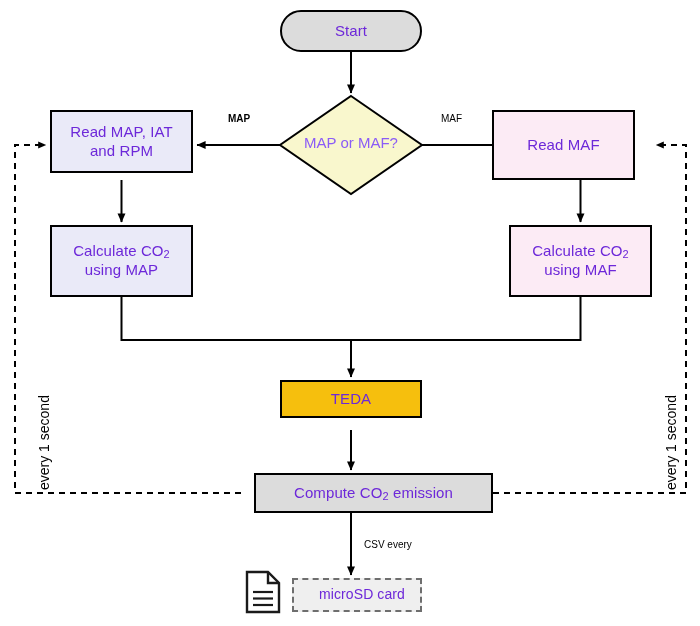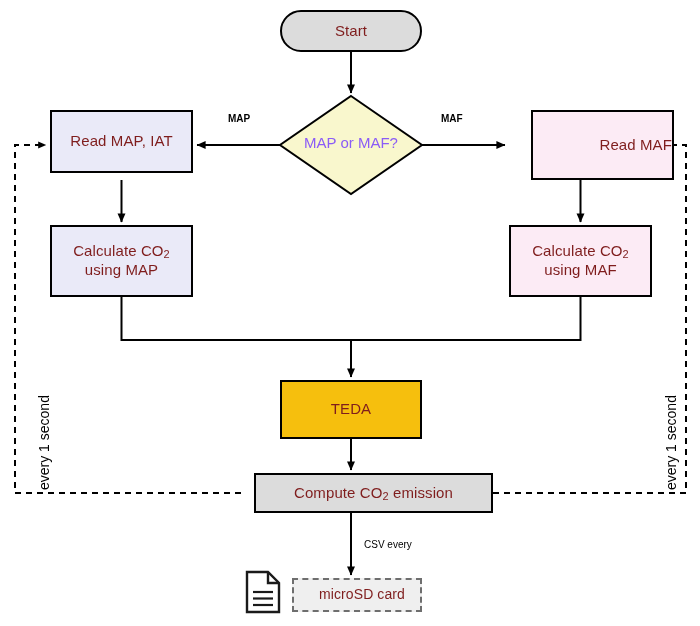--- a/index.html
+++ b/index.html
@@ -22,21 +22,21 @@
   }
   .node {
     position: absolute;
     box-sizing: border-box;
     border: 2px solid #000000;
     display: flex;
     align-items: center;
     justify-content: center;
     text-align: center;
     font-size: 15px;
-    color: #7f1d1d;
+    color: #6d28d9;
     line-height: 1.25;
     letter-spacing: 0.1px;
   }
   .node .lbl { display: block; }
   sub {
     font-size: 11px;
     vertical-align: baseline;
     position: relative;
     top: 2px;
   }
@@ -55,33 +55,32 @@
     left: 50px; top: 110px;
     width: 143px; height: 63px;
     background: #eaeaf8;
   }
   #calc-map-node {
     left: 50px; top: 225px;
     width: 143px; height: 72px;
     background: #eaeaf8;
   }
   #read-maf-node {
-    left: 531px; top: 110px;
+    left: 492px; top: 110px;
     width: 143px; height: 70px;
     background: #fcebf5;
-    justify-content: flex-end;
   }
   #calc-maf-node {
     left: 509px; top: 225px;
     width: 143px; height: 72px;
     background: #fcebf5;
   }
   #teda-node {
     left: 280px; top: 380px;
-    width: 142px; height: 59px;
+    width: 142px; height: 38px;
     background: #f6bf0d;
   }
   #compute-node {
     left: 254px; top: 473px;
     width: 239px; height: 40px;
     background: #dcdcdc;
   }
   #microsd-node {
     left: 292px; top: 578px;
     width: 130px; height: 34px;
@@ -112,21 +111,21 @@
     font-size: 10px;
     color: #000000;
     white-space: nowrap;
   }
   #label-map {
     left: 228px; top: 113px;
     font-weight: bold;
   }
   #label-maf {
     left: 441px; top: 113px;
-    font-weight: bold;
+    font-weight: normal;
   }
   #label-csv {
     left: 364px; top: 539px;
   }
   .vert-label {
     position: absolute;
     font-size: 14px;
     color: #000000;
     white-space: nowrap;
     transform-origin: 0 0;
@@ -190,20 +189,21 @@
 <div class="node" id="start-node">
   <span class="lbl">Start</span>
 </div>
 
 <div id="decision-node"></div>
 <div id="decision-label">MAP or MAF?</div>
 
 <div class="node" id="read-map-node">
   <span>
     <span class="lbl">Read MAP, IAT</span>
+    <span class="lbl">and RPM</span>
   </span>
 </div>
 
 <div class="node" id="read-maf-node">
   <span class="lbl">Read MAF</span>
 </div>
 
 <div class="node" id="calc-map-node">
   <span>
     <span class="lbl"><span>Calculate CO</span><sub>2</sub></span>

